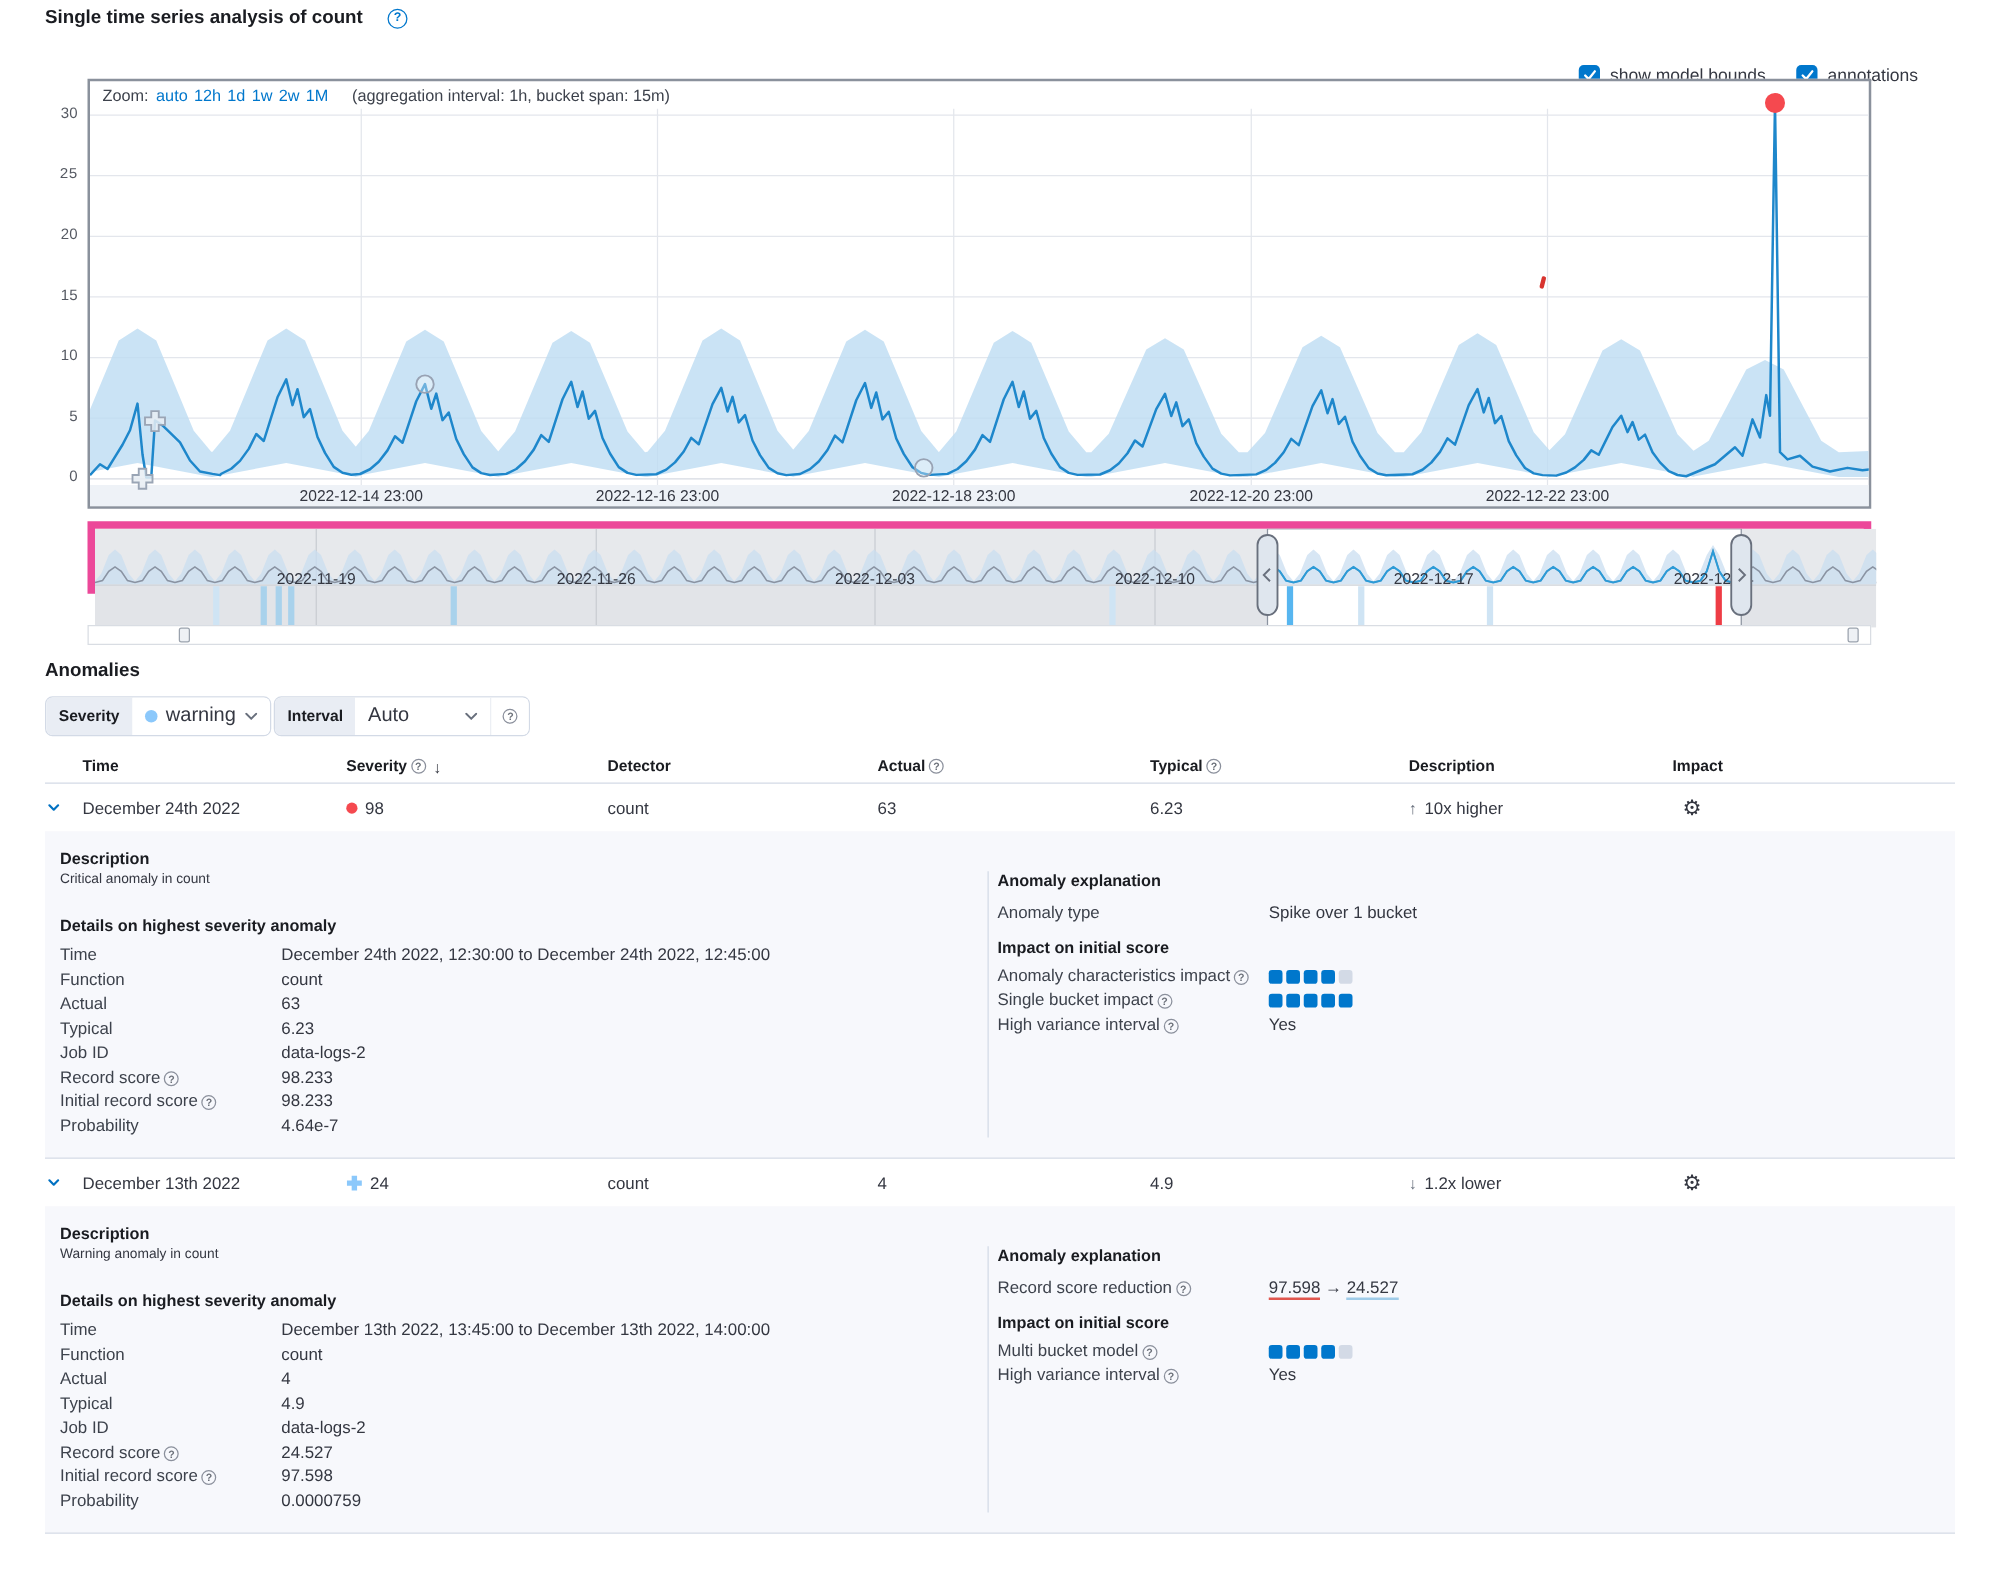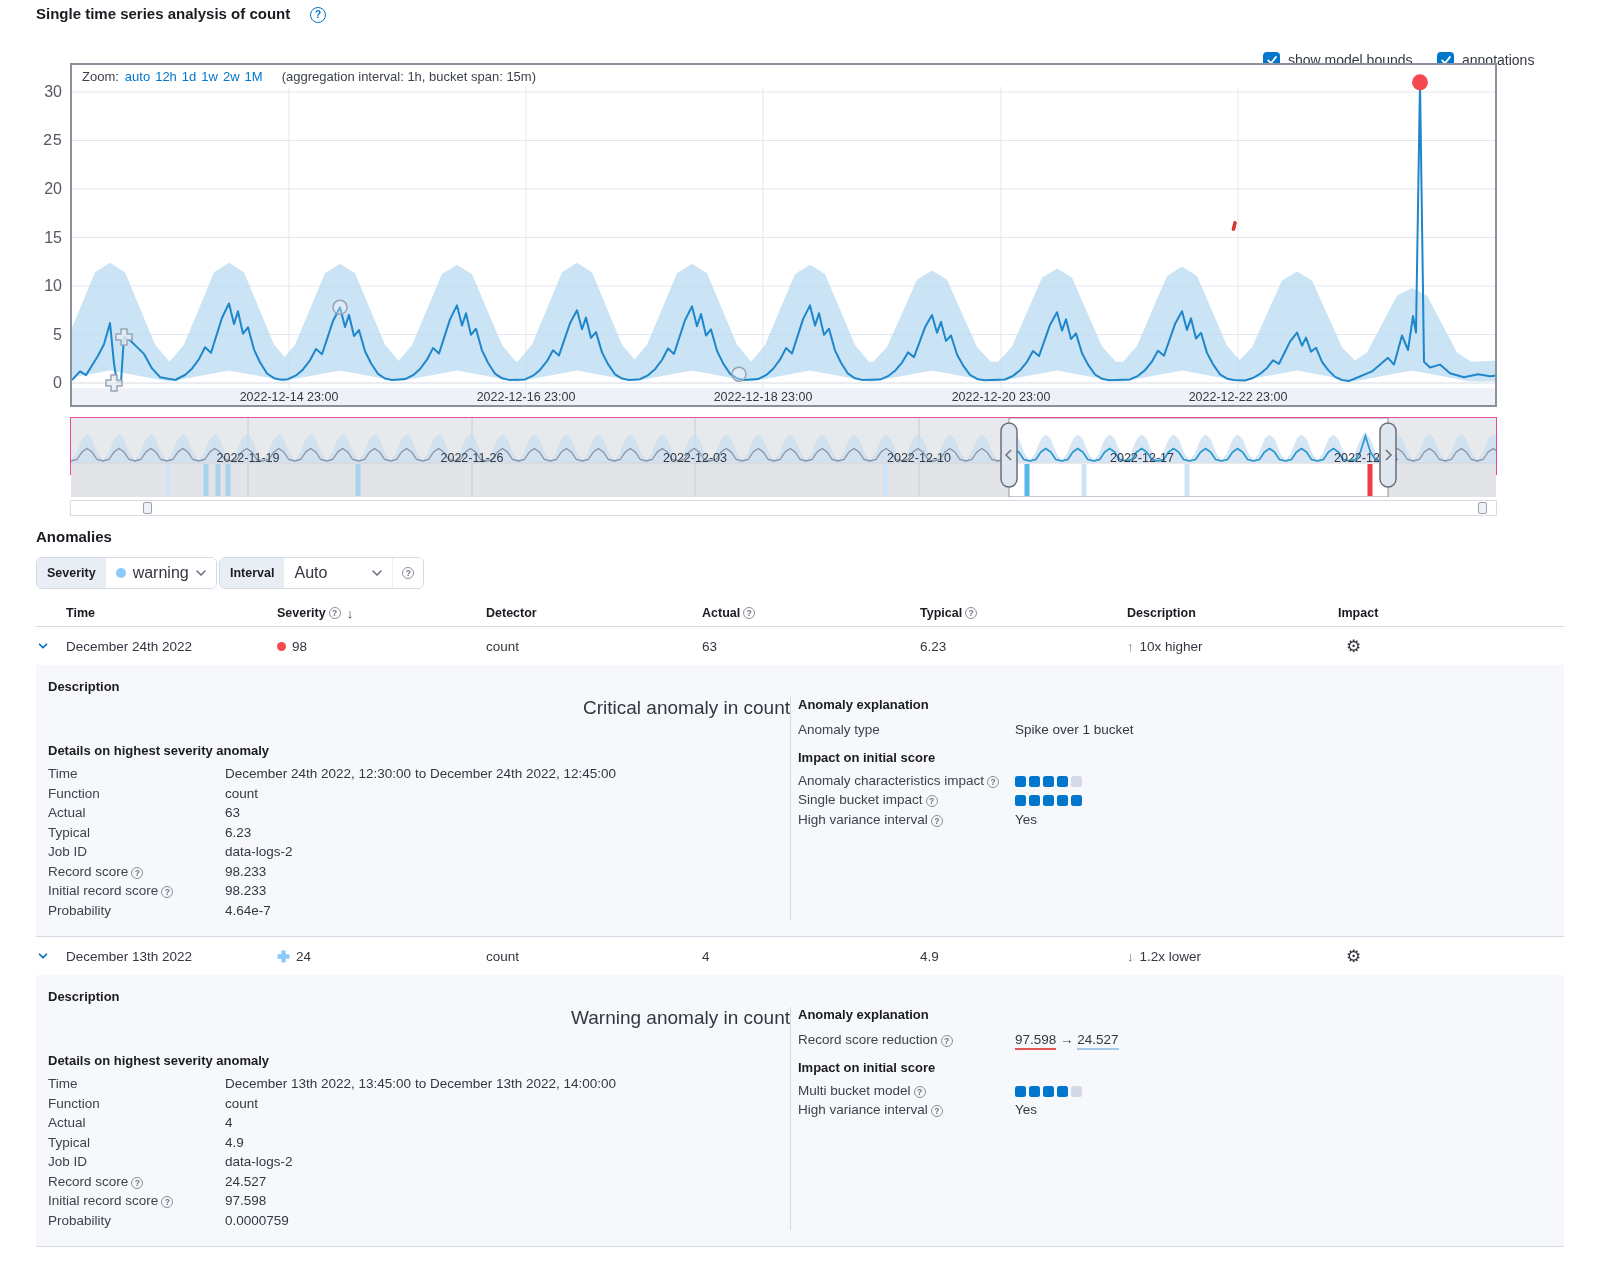--- a/index.html
+++ b/index.html
@@ -14,24 +14,24 @@
     color:#0077CC; font-size:10px; font-weight:bold; text-align:center; line-height:13px; }
   .cb-row { top:51px; height:18px; display:flex; align-items:center; gap:8px; }
   .checkbox { width:17px; height:17px; background:#0077CC; border-radius:4px; display:inline-flex; align-items:center; justify-content:center; }
   .cb-label { font-size:14px; color:#343741; }
 
   
   #main-chart-box { left:70px; top:63px; width:1427px; height:344px; border:2px solid #8a919c; background:#fff; }
   #zoom-row { left:10px; top:4px; font-size:13px; color:#3d424c; display:flex; gap:6px; align-items:center; }
   #zoom-row .zl { color:#0077CC; cursor:pointer; }
   #agg-note { margin-left:8px; color:#3d424c; }
-  .ytick { position:absolute; width:32px; text-align:right; font-size:16px; color:#555962; }
+  .ytick { position:absolute; width:32px; text-align:right; font-size:12px; color:#555962; }
 
   
-  #context-box { left:70px; top:417px; width:1427px; height:58px; border:1px solid #ec4899; }
+  #context-box { left:70px; top:417px; width:1427px; height:58px; border:6px solid #ec4899; }
   #scrollbar { left:70px; top:500px; width:1427px; height:16px; background:#fff; border:1px solid #d9dde3; }
   .scroll-handle { position:absolute; top:1px; width:9px; height:12px; background:#eef1f5; border:1px solid #9aa2ad; border-radius:2px; }
 
   
   #anomalies-heading { left:36px; top:528px; font-size:15px; font-weight:bold; color:#1a1c21; }
   .filter-group { position:absolute; top:557px; height:32px; display:flex; align-items:stretch;
     border:1px solid #d3dae6; border-radius:6px; overflow:hidden; background:#fff; font-size:13.5px; }
   .fg-label { background:#e9edf4; display:flex; align-items:center; padding:0 10px; font-weight:bold; font-size:12.5px; color:#1a1c21; }
   .fg-value { display:flex; align-items:center; gap:7px; padding:0 10px; background:#fff; font-size:16px; }
   .fg-help { background:#fff; display:flex; align-items:center; padding:0 9px; border-left:1px solid #eceff4; }
@@ -46,21 +46,21 @@
   .td { font-size:13.5px; display:flex; align-items:center; gap:6px; }
   .c-exp{ width:30px; } .c-time{ width:211px; } .c-sev{ width:209px; } .c-det{ width:216px; }
   .c-act{ width:218px; } .c-typ{ width:207px; } .c-desc{ width:211px; } .c-actions{ flex:1; }
   .help-ico { width:12px; height:12px; border:1px solid #8b909c; border-radius:50%; color:#6b7079;
     font-size:8.5px; line-height:10px; text-align:center; display:inline-block; font-weight:bold; }
   .sort-ico { font-size:13px; color:#343741; margin-left:3px; }
   .detail-panel { background:#f7f8fc; display:flex; padding:14px 0 16px 12px; }
   .detail-left { width:742px; }
   .detail-right { flex:1; border-left:1px solid #d3dae6; padding-left:7px; margin-top:18px; }
   .d-head { font-weight:bold; font-size:13px; color:#1a1c21; margin-bottom:3px; }
-  .d-text { font-size:19px; margin-bottom:24px;text-align:right; }
+  .d-text { font-size:11px; margin-bottom:24px; }
   .dl-row { display:flex; line-height:19.5px; font-size:13.5px; align-items:baseline; }
   .dl-label { width:177px; color:#3d424c; display:inline-flex; gap:3px; align-items:baseline; }
   .detail-right .dl-label { width:217px; }
   .impact-bar { display:inline-flex; gap:3px; align-items:center; position:relative; top:2px; }
   .impact-sq { width:11px; height:11px; border-radius:2.5px; }
   .score-from { border-bottom:2px solid #e0564e; padding-bottom:1px; }
   .score-to { border-bottom:2px solid #9fcbe8; padding-bottom:1px; }
   .gear { font-size:17px; color:#343741; cursor:pointer; line-height:1; }
   .desc-arrow { color:#69707D; font-size:13px; }
   svg text { font-family:"Liberation Sans","DejaVu Sans",sans-serif; }

